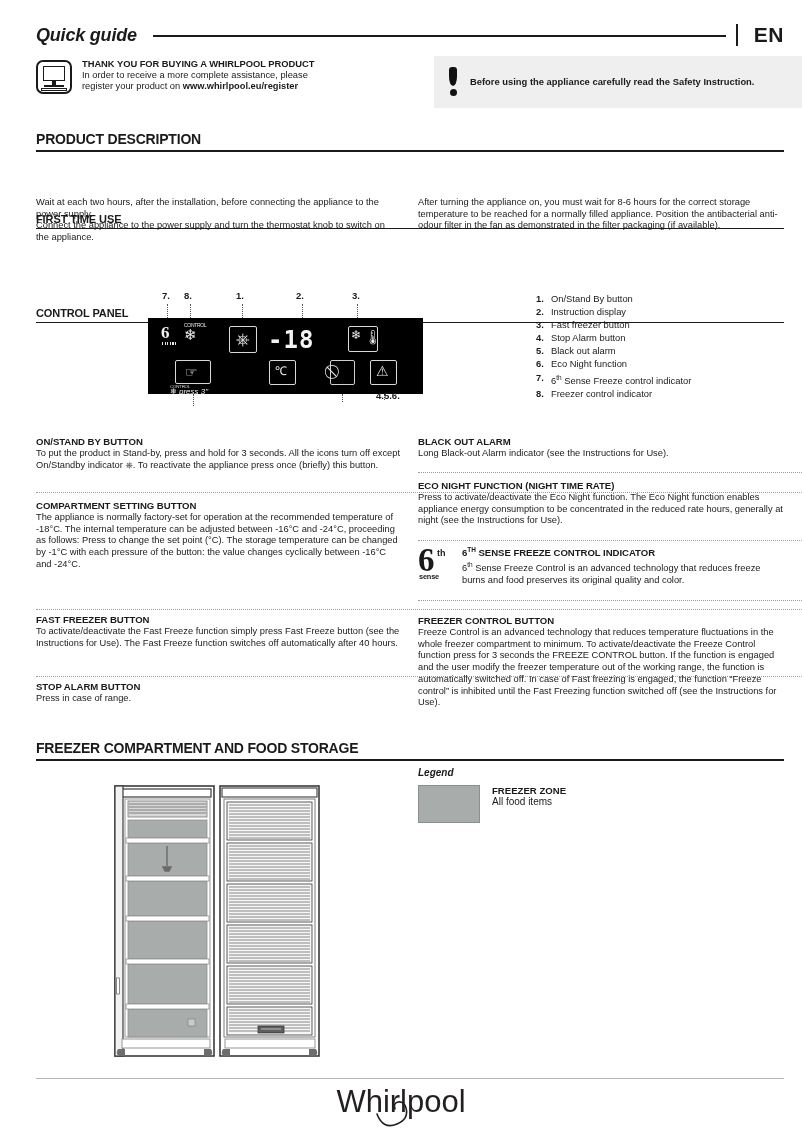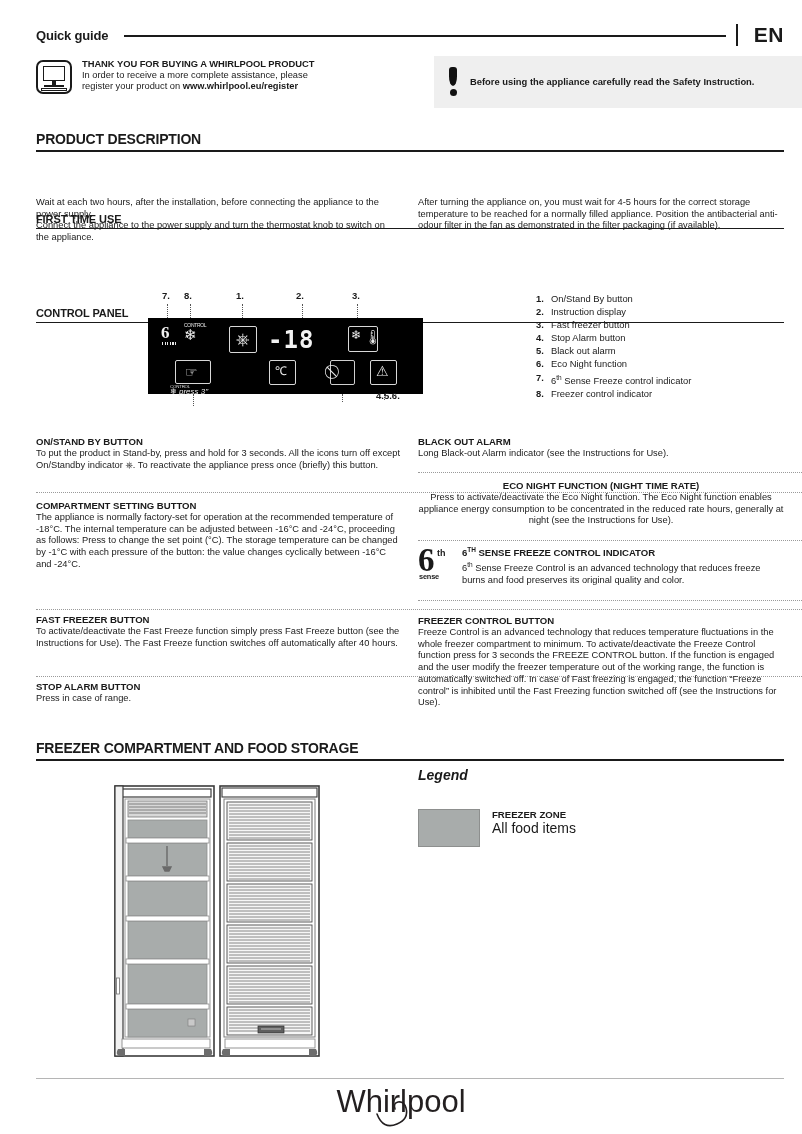--- a/index.html
+++ b/index.html
@@ -26,22 +26,23 @@
   
   .header {
     position: absolute;
     left: 36px; top: 22px;
     width: 748px;
     height: 26px;
     display: flex;
     align-items: center;
   }
   .quick-guide {
-    font-weight: bold;
-    font-size: 13px;
+    font-style: italic;
+    font-weight: bold;
+    font-size: 18px;
     letter-spacing: -0.2px;
     white-space: nowrap;
   }
   .header-rule {
     flex: 1;
     height: 0;
     border-top: 2px solid #1a1a1a;
     margin: 0 10px 0 16px;
     position: relative;
     top: 1px;
@@ -299,33 +300,33 @@
 
   
   .legend {
     position: absolute;
     left: 418px; top: 767px;
     width: 300px;
   }
   .legend-title {
     font-style: italic;
     font-weight: bold;
-    font-size: 14px;
-    margin-bottom: 26px;
+    font-size: 10px;
+    margin-bottom: 7px;
   }
   .legend-row { display: flex; gap: 12px; align-items: flex-start; }
   .legend-swatch {
     width: 62px; height: 38px;
     background: #a8acab;
     border: 1px solid #8d8f8e;
     box-sizing: border-box;
     flex: 0 0 62px;
   }
   .legend-name { font-size: 9.6px; font-weight: bold; }
-  .legend-desc { font-size: 14px; }
+  .legend-desc { font-size: 10px; }
 
   
   .footer-rule {
     position: absolute;
     left: 36px; top: 1078px;
     width: 748px;
     border-top: 1.1px solid #b5b5b5;
   }
   .logo-wrap {
     position: absolute;
@@ -375,21 +376,21 @@
     <div class="h1-rule"></div>
   </div>
 
   <div class="h2-block" style="top:173px; width:748px;">
     <div class="h2-title">FIRST TIME USE</div>
     <div class="h2-rule"></div>
   </div>
 
   <div class="col-text col-left" style="top:197px; white-space:pre-line;">Wait at each two hours, after the installation, before connecting the appliance to the power supply.
 Connect the appliance to the power supply and turn the thermostat knob to switch on the appliance.</div>
-  <div class="col-text col-right" style="top:197px;">After turning the appliance on, you must wait for 4-5 hours for the correct storage temperature to be reached for a normally filled appliance. Position the antibacterial anti-odour filter in the fan as demonstrated in the filter packaging (if available).</div>
+  <div class="col-text col-right" style="top:197px;">After turning the appliance on, you must wait for 8-6 hours for the correct storage temperature to be reached for a normally filled appliance. Position the antibacterial anti-odour filter in the fan as demonstrated in the filter packaging (if available).</div>
 
   <div class="h2-block" style="top:267px; width:748px;">
     <div class="h2-title">CONTROL PANEL</div>
     <div class="h2-rule"></div>
   </div>
 
   <div class="cp-wrap">
     <div class="cp-callouts-top">
       <span style="left:14px">7.</span>
       <span style="left:36px">8.</span>
@@ -506,21 +507,21 @@
     <div class="sub-title">STOP ALARM BUTTON</div>
     <div class="sub-body">Press in case of range.</div>
   </div>
 
   <div class="sub col-right" style="top:436px;">
     <div class="sub-title">BLACK OUT ALARM</div>
     <div class="sub-body">Long Black-out Alarm indicator (see the Instructions for Use).</div>
   </div>
   <div class="dotted-rule col-right" style="top:472px;"></div>
 
-  <div class="sub col-right" style="top:480px;text-align:center;">
+  <div class="sub col-right" style="top:480px;">
     <div class="sub-title">ECO NIGHT FUNCTION (NIGHT TIME RATE)</div>
     <div class="sub-body">Press to activate/deactivate the Eco Night function. The Eco Night function enables appliance energy consumption to be concentrated in the reduced rate hours, generally at night (see the Instructions for Use).</div>
   </div>
   <div class="dotted-rule col-right" style="top:540px;"></div>
 
   <div class="sub col-right" style="top:546px;">
     <div class="sixsense-logo" style="left:0; top:2px;">
       <span class="six">6</span>
       <span class="th">th</span>
       <span class="sense">sense</span>

